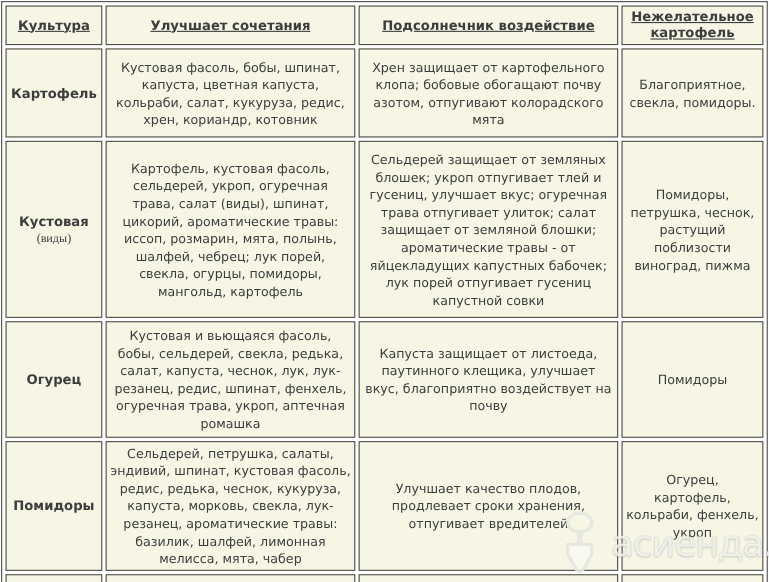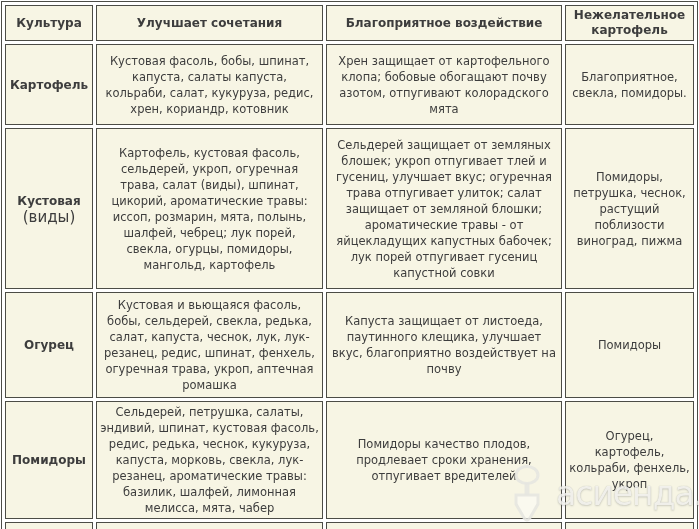--- a/index.html
+++ b/index.html
@@ -38,22 +38,22 @@
     font-size: 11.5px;
     line-height: 16px;
     overflow: hidden;
   }
   th {
     font-size: 12px;
     line-height: 15px;
     font-weight: bold;
   }
   td.crop-cell { font-weight: bold; font-size: 12px; }
-  td.crop-cell .crop-note { font-weight: normal; font-size: 15px; display: block; }
-  tr.r-header { height: 29px; }
+  td.crop-cell .crop-note { font-weight: normal; font-size: 11px; display: block; font-family: Liberation Serif, serif; }
+  tr.r-header { height: 29px; text-decoration: underline; }
   tr.r1 { height: 81px; }
   tr.r2 { height: 161px; }
   tr.r3 { height: 106px; }
   tr.r4 { height: 115px; }
   tr.r5 { height: 60px; }
 
   .watermark {
     position: absolute;
     left: 496px;
     top: 464px;
@@ -82,29 +82,29 @@
   <colgroup>
     <col class="c1">
       <col class="c2">
       <col class="c3">
       <col class="c4">
   </colgroup>
   <tbody>
       <tr class="r-header">
     <th>Культура</th>
     <th>Улучшает сочетания</th>
-    <th>Благоприятное воздействие</th>
+    <th>Подсолнечник воздействие</th>
     <th>Нежелательное картофель</th>
   </tr>
 
   <tr class="r1">
     <td class="crop-cell">
       <span>Картофель</span>
     </td>
-    <td>Кустовая фасоль, бобы, шпинат, капуста, салаты капуста, кольраби, салат, кукуруза, редис, хрен, кориандр, котовник</td>
+    <td>Кустовая фасоль, бобы, шпинат, капуста, цветная капуста, кольраби, салат, кукуруза, редис, хрен, кориандр, котовник</td>
     <td>Хрен защищает от картофельного клопа; бобовые обогащают почву азотом, отпугивают колорадского мята</td>
     <td>Благоприятное, свекла, помидоры.</td>
   </tr>
 
   <tr class="r2">
     <td class="crop-cell">
       <span>Кустовая</span>
       <span class="crop-note">(виды)</span>
     </td>
     <td>Картофель, кустовая фасоль, сельдерей, укроп, огуречная трава, салат (виды), шпинат, цикорий, ароматические травы: иссоп, розмарин, мята, полынь, шалфей, чебрец; лук порей, свекла, огурцы, помидоры, мангольд, картофель</td>
@@ -119,21 +119,21 @@
     <td>Кустовая и вьющаяся фасоль, бобы, сельдерей, свекла, редька, салат, капуста, чеснок, лук, лук-резанец, редис, шпинат, фенхель, огуречная трава, укроп, аптечная ромашка</td>
     <td>Капуста защищает от листоеда, паутинного клещика, улучшает вкус, благоприятно воздействует на почву</td>
     <td>Помидоры</td>
   </tr>
 
   <tr class="r4">
     <td class="crop-cell">
       <span>Помидоры</span>
     </td>
     <td>Сельдерей, петрушка, салаты, эндивий, шпинат, кустовая фасоль, редис, редька, чеснок, кукуруза, капуста, морковь, свекла, лук-резанец, ароматические травы: базилик, шалфей, лимонная мелисса, мята, чабер</td>
-    <td>Помидоры качество плодов, продлевает сроки хранения, отпугивает вредителей</td>
+    <td>Улучшает качество плодов, продлевает сроки хранения, отпугивает вредителей</td>
     <td>Огурец, картофель, кольраби, фенхель, укроп</td>
   </tr>
 
   <tr class="r5">
     <td></td>
     <td></td>
     <td></td>
     <td></td>
   </tr>
 </tbody>

